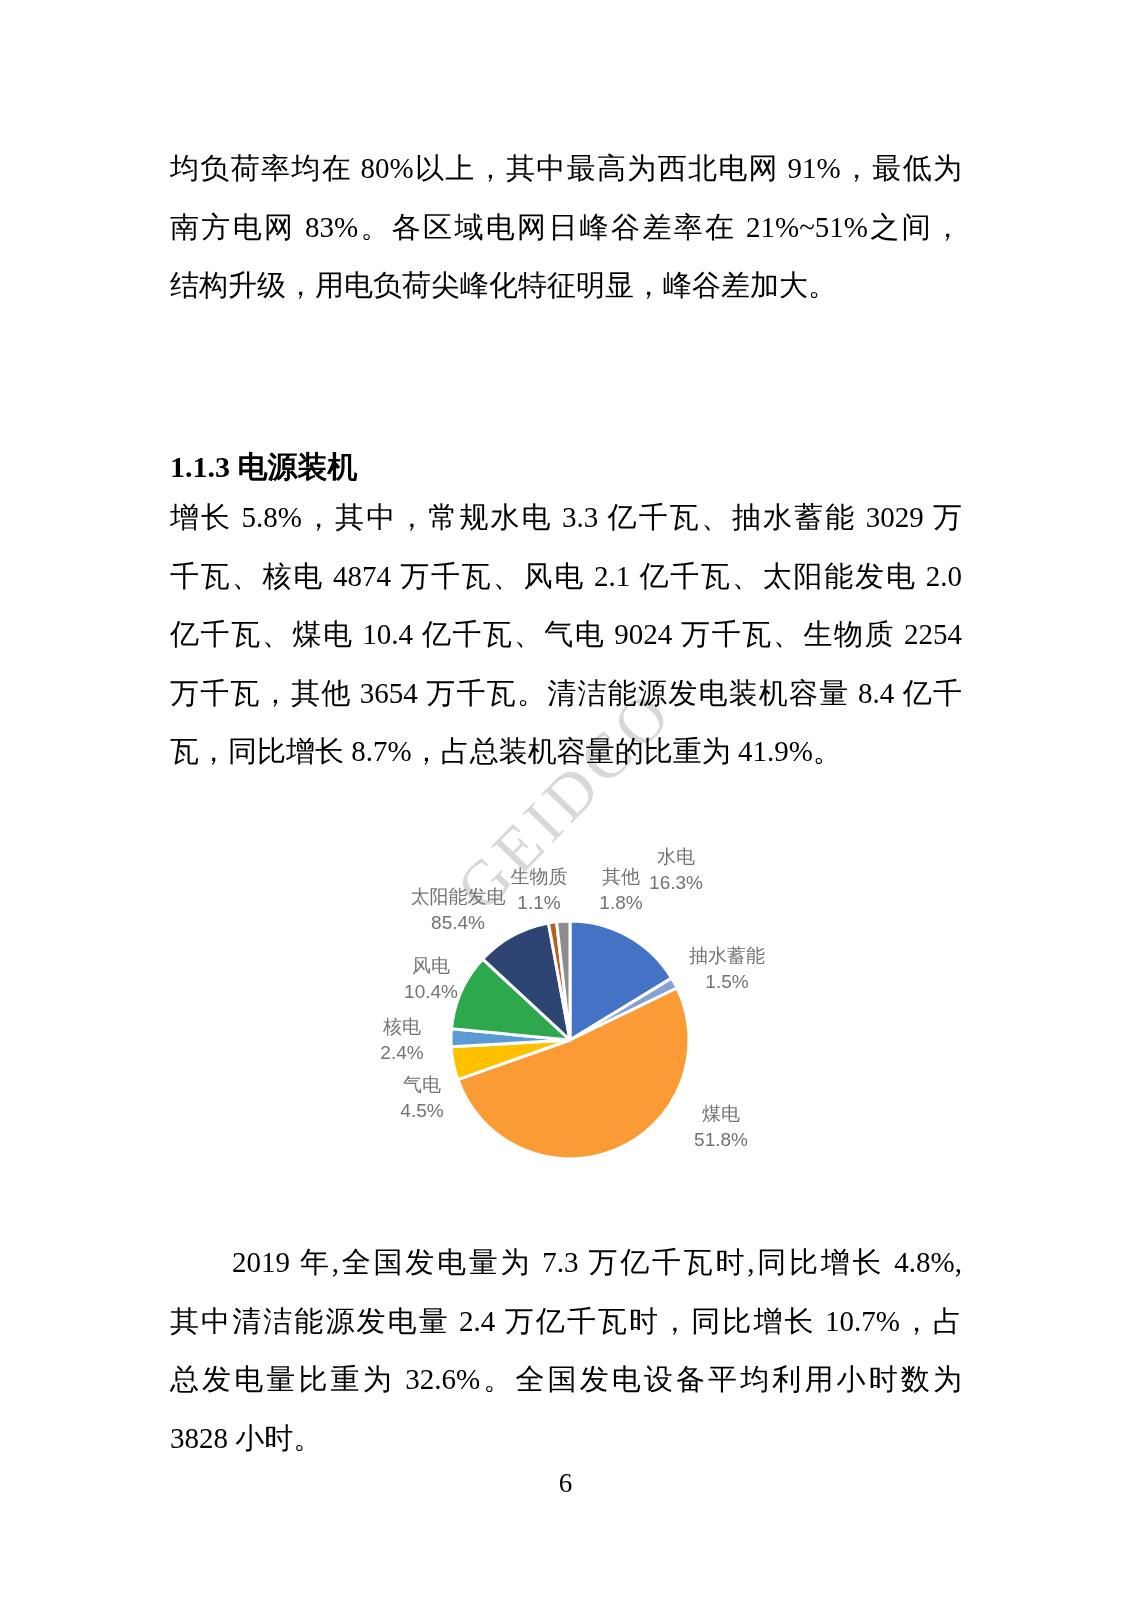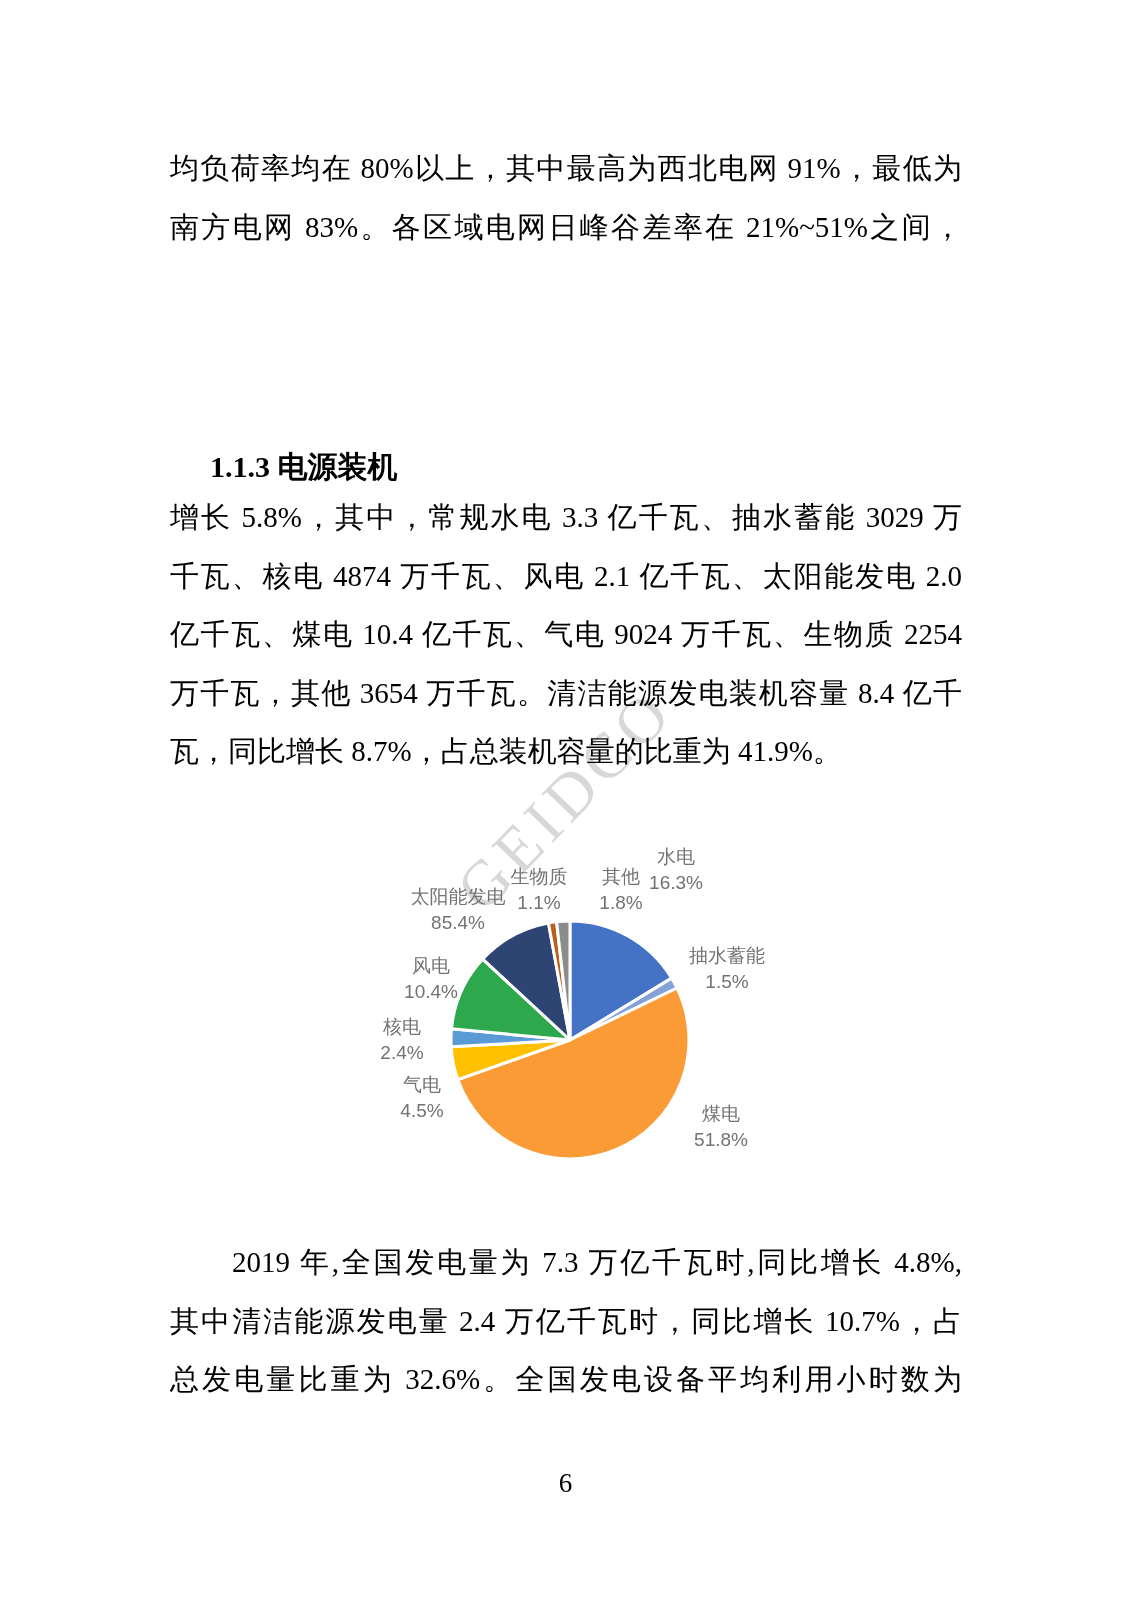--- a/index.html
+++ b/index.html
@@ -38,21 +38,20 @@
     overflow:hidden;
   }
   .para .line.last{text-align-last:left;}
   .para .line.indent{padding-left:62px;}
   .heading{
     position:absolute;
     left:170px;top:438px;width:792px;
     font-size:30px;font-weight:bold;
     line-height:58px;
     z-index:1;
-    margin-left:40px;
   }
   .p1{top:139px;}
   .p2{top:488px;}
   .p3{top:1233px;}
   .chart{
     position:absolute;left:0;top:0;width:1131px;height:1600px;
     margin:0;z-index:2;pointer-events:none;
   }
   .pie-svg{position:absolute;left:438px;top:908px;width:264px;height:264px;}
   .pie-label{
@@ -84,20 +83,21 @@
 </head>
 <body>
 
 <div class="page">
 
   <div class="watermark">GEIDCO</div>
 
   <div class="para p1" id="p1">
       <div class="line">均负荷率均在 80%以上，其中最高为西北电网 91%，最低为</div>
       <div class="line">南方电网 83%。各区域电网日峰谷差率在 21%~51%之间，</div>
+      <div class="line last">结构升级，用电负荷尖峰化特征明显，峰谷差加大。</div>
     </div>
 
   <div class="heading">1.1.3 电源装机</div>
 
   <div class="para p2" id="p2">
       <div class="line">增长 5.8%，其中，常规水电 3.3 亿千瓦、抽水蓄能 3029 万</div>
       <div class="line">千瓦、核电 4874 万千瓦、风电 2.1 亿千瓦、太阳能发电 2.0</div>
       <div class="line">亿千瓦、煤电 10.4 亿千瓦、气电 9024 万千瓦、生物质 2254</div>
       <div class="line">万千瓦，其他 3654 万千瓦。清洁能源发电装机容量 8.4 亿千</div>
       <div class="line last">瓦，同比增长 8.7%，占总装机容量的比重为 41.9%。</div>
@@ -153,17 +153,18 @@
           <div>1.8%</div>
         </div>
       </div>
   </figure>
 
 
   <div class="para p3" id="p3">
       <div class="line indent">2019 年,全国发电量为 7.3 万亿千瓦时,同比增长 4.8%,</div>
       <div class="line">其中清洁能源发电量 2.4 万亿千瓦时，同比增长 10.7%，占</div>
       <div class="line">总发电量比重为 32.6%。全国发电设备平均利用小时数为</div>
+      <div class="line last">3828 小时。</div>
     </div>
 
   <div class="page-number">6</div>
 
 </div>
 
 </body></html>

